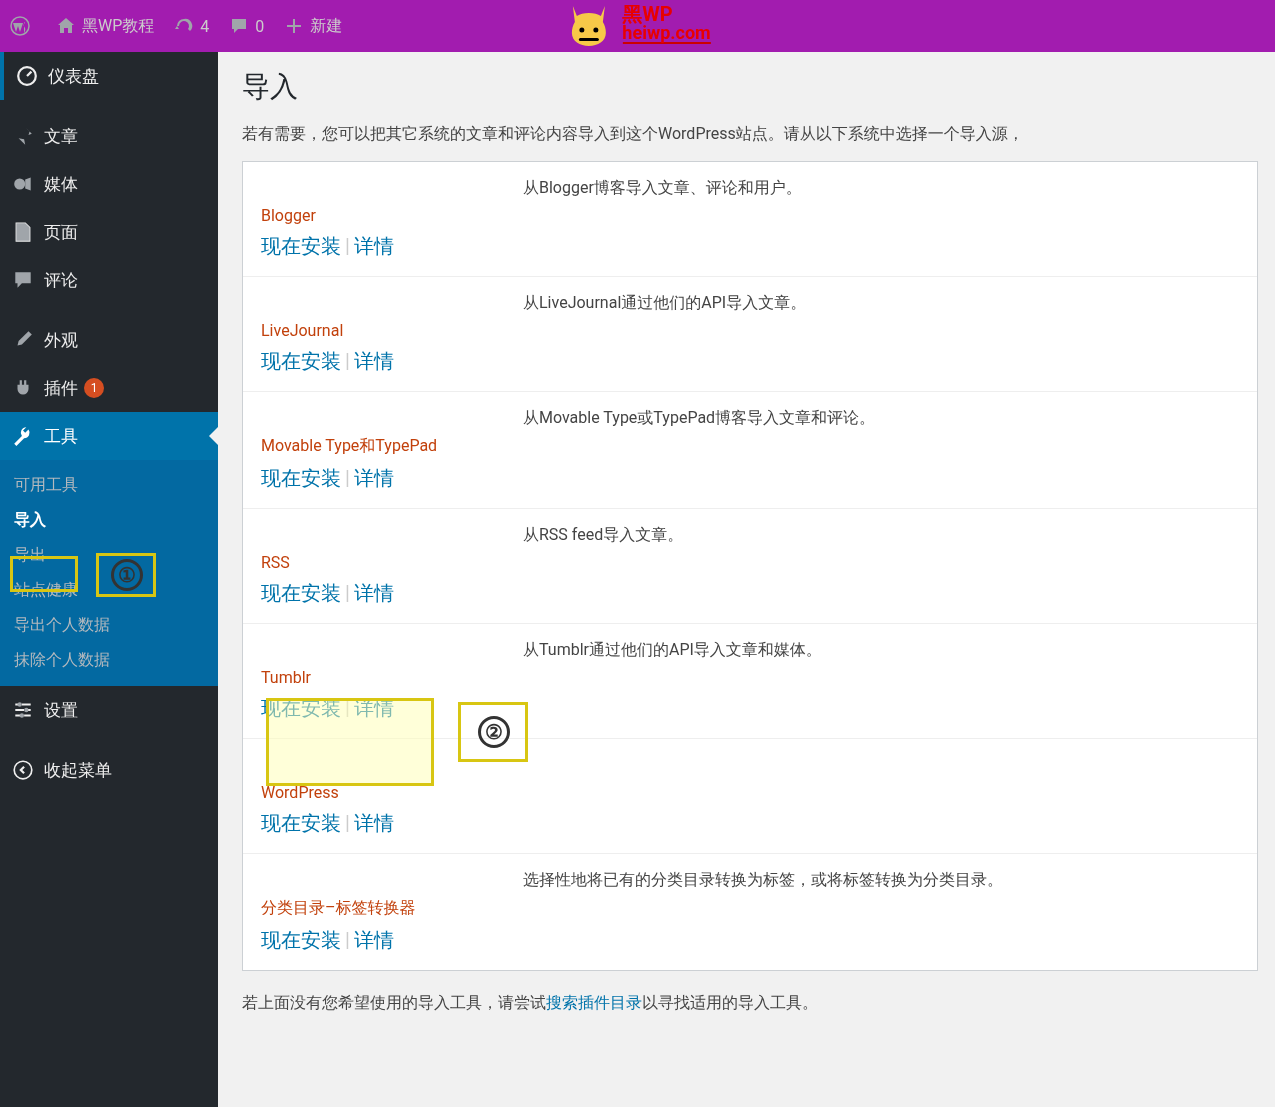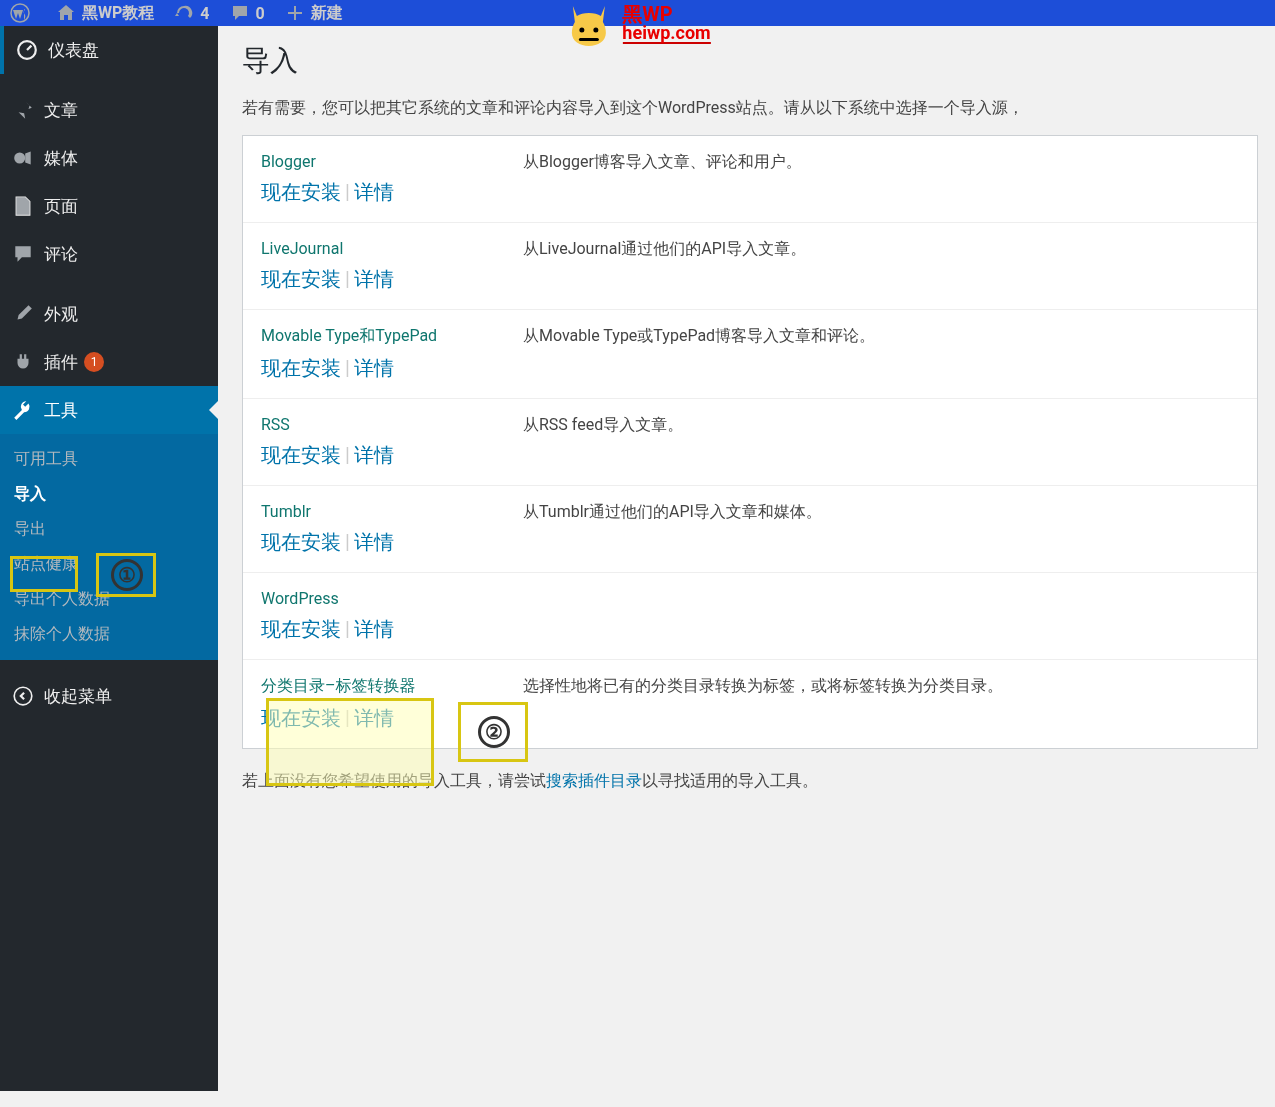--- a/index.html
+++ b/index.html
@@ -1,17 +1,17 @@
 <!DOCTYPE html>
 <html><head>
 <meta charset="utf-8">
 <style>
 * { margin:0; padding:0; box-sizing:border-box; }
 body { font-family:-apple-system,BlinkMacSystemFont,"Segoe UI",Roboto,sans-serif; background:#f1f1f1; width:1275px; height:1107px; overflow:hidden; position:relative; }
-#topbar { height:26px; background:#1d4ed8; color:#ccc; display:flex; align-items:center; font-size:16px; position:relative; z-index:10;font-weight:bold; }
+#topbar { height:52px; background:#a21caf; color:#ccc; display:flex; align-items:center; font-size:16px; position:relative; z-index:10; }
 #topbar .tb-item { display:flex; align-items:center; padding:0 10px; height:100%; cursor:pointer; }
 #topbar .ico { width:20px; height:20px; margin-right:6px; fill:#a0a5aa; }
 #wrap { display:flex; height:calc(100% - 42px); }
 #sidebar { width:218px; background:#23282d; color:#eee; font-size:17px; }
 .menu-item { display:flex; align-items:center; height:48px; padding:0 12px; cursor:pointer; position:relative; }
 .menu-item.current { background:#0073aa; color:#fff; }
 .menu-item.current::after { content:''; position:absolute; right:-1px; top:50%; transform:translateY(-50%); border:10px solid transparent; border-right-color:#f1f1f1; }
 .menu-item .mi-icon { width:22px; height:22px; margin-right:10px; fill:#a0a5aa; flex-shrink:0; }
 .menu-item.current .mi-icon { fill:#fff; }
 .menu-sep { height:12px; }
@@ -19,21 +19,21 @@
 .sub-item { padding:7px 14px; font-size:16px; color:#b4b9be; cursor:pointer; }
 .sub-item.current { color:#fff; font-weight:600; }
 .badge { display:inline-flex; align-items:center; justify-content:center; min-width:20px; height:20px; border-radius:10px; background:#d54e21; color:#fff; font-size:12px; margin-left:6px; }
 #content { flex:1; padding:10px 20px 20px 24px; overflow-y:auto; }
 h1 { font-size:28px; font-weight:400; color:#23282d; margin:6px 0 18px 0; }
 .intro { font-size:16px; color:#444; margin-bottom:16px; }
 .imp-table { background:#fff; border:1px solid #ccd0d4; width:1016px; }
 .imp-row { display:flex; padding:16px 18px; border-bottom:1px solid #eee; }
 .imp-row:last-child { border-bottom:none; }
 .imp-name { width:262px; padding-right:14px; }
-.imp-title { font-size:16px; color:#0f766e; margin-bottom:8px; }
+.imp-title { font-size:16px; color:#c2410c; margin-bottom:8px;margin-top:28px; }
 .imp-links { font-size:20px; }
 .imp-links a { color:#0073aa; text-decoration:none; }
 .imp-links .sep { color:#ccc; padding:0 4px; }
 .imp-desc { flex:1; font-size:16px; color:#444; }
 .footer-note { margin-top:22px; font-size:16px; color:#444; }
 .footer-note a { color:#0073aa; text-decoration:none; }
 .annot { position:absolute; border:3px solid #d8c612; pointer-events:none; z-index:20; }
 .annot .num { position:absolute; width:32px; height:32px; border:3px solid #333; border-radius:50%; display:flex; align-items:center; justify-content:center; font-weight:bold; font-size:20px; color:#333; }
 .watermark { position:absolute; top:0; left:50%; transform:translateX(-50%); z-index:30; display:flex; align-items:center; gap:10px; }
 .wm-cat { width:48px; height:48px; }
@@ -147,20 +147,29 @@
       <span>工具</span>
     </div>
     <div class="sub-wrap">
       <div class="sub-item">可用工具</div>
       <div class="sub-item current">导入</div>
       <div class="sub-item">导出</div>
       <div class="sub-item">站点健康</div>
       <div class="sub-item">导出个人数据</div>
       <div class="sub-item">抹除个人数据</div>
     </div>
+    <div class="menu-item">
+      <svg class="mi-icon" viewBox="0 0 20 20">
+          <path d="M3 5h3m3 0h8M3 10h8m3 0h3M3 15h5m3 0h6" stroke="currentColor" stroke-width="2"></path>
+          <circle cx="7" cy="5" r="2"></circle>
+          <circle cx="13" cy="10" r="2"></circle>
+          <circle cx="9" cy="15" r="2"></circle>
+        </svg>
+      <span>设置</span>
+    </div>
     <div class="menu-sep"></div>
     <div class="menu-item">
       <svg class="mi-icon" viewBox="0 0 20 20">
           <circle cx="10" cy="10" r="8" fill="none" stroke="currentColor" stroke-width="1.5"></circle>
           <path d="M11 7l-3 3 3 3" fill="none" stroke="currentColor" stroke-width="2"></path>
         </svg>
       <span>收起菜单</span>
     </div>
   </div>
 

